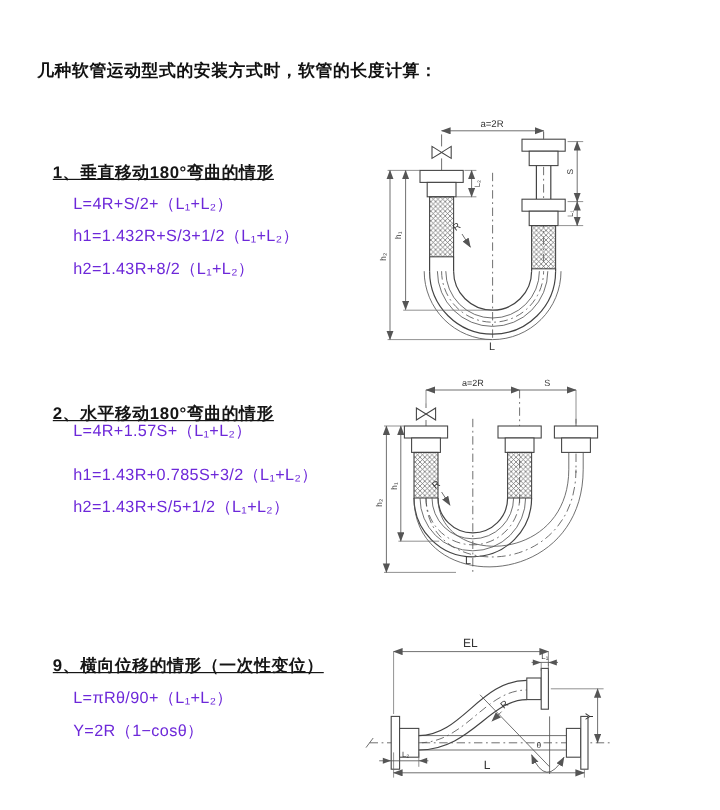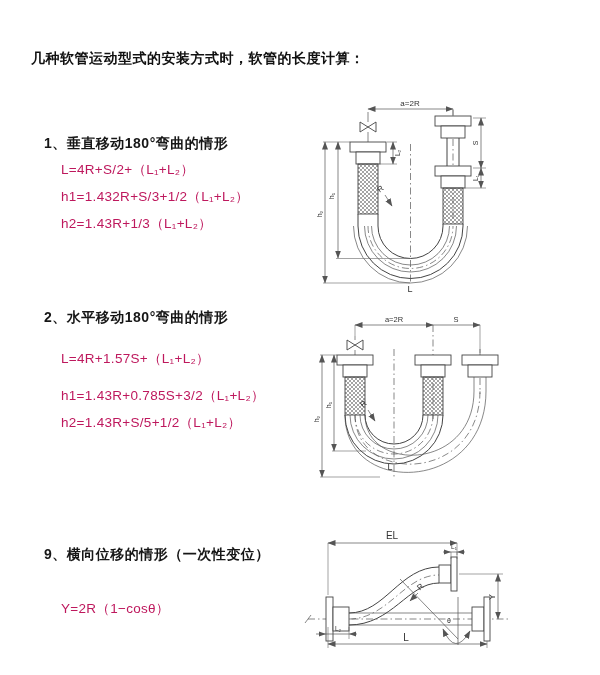--- a/index.html
+++ b/index.html
@@ -4,22 +4,22 @@
 <style>
   html,body{margin:0;padding:0;background:#ffffff;}
   .page{
     position:relative;width:600px;height:675px;background:#ffffff;
     font-family:"Liberation Sans","DejaVu Sans",sans-serif;color:#1c1c1c;overflow:hidden;margin-top:28px;
   }
   .doc-title{
     position:absolute;left:31px;top:22px;font-size:14px;font-weight:bold;
     letter-spacing:0.5px;color:#111;
   }
-  .sec-head{position:absolute;left:44px;font-size:14px;font-weight:bold;color:#161616;letter-spacing:0.5px;}
-  .formula{position:absolute;left:61px;font-size:13.5px;color:#be185d;letter-spacing:0.3px;}
+  .sec-head{position:absolute;left:44px;font-size:14px;font-weight:bold;color:#161616;letter-spacing:0.5px;text-decoration:underline;}
+  .formula{position:absolute;left:61px;font-size:13.5px;color:#6d28d9;letter-spacing:0.3px;}
   svg.diag{position:absolute;}
   svg text{font-family:"Liberation Sans","DejaVu Sans",sans-serif;fill:#333;}
   .dim{stroke:#555;stroke-width:0.7;fill:none;}
   .ext{stroke:#666;stroke-width:0.6;fill:none;}
   .hose{stroke:#444;stroke-width:1;fill:none;}
   .hose-thin{stroke:#555;stroke-width:0.7;fill:none;}
   .cl{stroke:#555;stroke-width:0.7;fill:none;stroke-dasharray:7 3 1.5 3;}
   .fitting{stroke:#444;stroke-width:0.9;fill:#ffffff;}
   .braid{stroke:#444;stroke-width:0.9;}
   .arrowfill{fill:#555;stroke:none;}
@@ -27,28 +27,29 @@
 </head>
 <body>
 
 <div class="page">
 
   <div class="doc-title">几种软管运动型式的安装方式时，软管的长度计算：</div>
 
   <div class="sec-head" style="top:107px">1、垂直移动180°弯曲的情形</div>
   <div class="formula" style="top:133px">L=4R+S/2+（L₁+L₂）</div>
   <div class="formula" style="top:160px">h1=1.432R+S/3+1/2（L₁+L₂）</div>
-  <div class="formula" style="top:187px">h2=1.43R+1/3（L₁+L₂）</div>
-
-  <div class="sec-head" style="top:281px">2、水平移动180°弯曲的情形</div>
+  <div class="formula" style="top:187px">h2=1.43R+8/2（L₁+L₂）</div>
+
+  <div class="sec-head" style="top:308px">2、水平移动180°弯曲的情形</div>
   <div class="formula" style="top:322px">L=4R+1.57S+（L₁+L₂）</div>
   <div class="formula" style="top:359px">h1=1.43R+0.785S+3/2（L₁+L₂）</div>
   <div class="formula" style="top:386px">h2=1.43R+S/5+1/2（L₁+L₂）</div>
 
   <div class="sec-head" style="top:518px">9、横向位移的情形（一次性变位）</div>
+  <div class="formula" style="top:545px">L=πRθ/90+（L₁+L₂）</div>
   <div class="formula" style="top:572px">Y=2R（1−cosθ）</div>
 
   <svg class="diag" style="left:311px;top:68px" width="285" height="198" viewBox="0 0 285 198">
     <defs>
       <pattern id="d1h" width="4" height="4" patternUnits="userSpaceOnUse">
         <path d="M0,4 L4,0 M0,0 L4,4" stroke="#666" stroke-width="0.6"></path>
       </pattern>
       <marker id="d1aE" markerWidth="9" markerHeight="8" refX="7.5" refY="3" orient="auto" markerUnits="userSpaceOnUse">
         <path d="M0,0 L8,3 L0,6 Z" class="arrowfill"></path>
       </marker>

